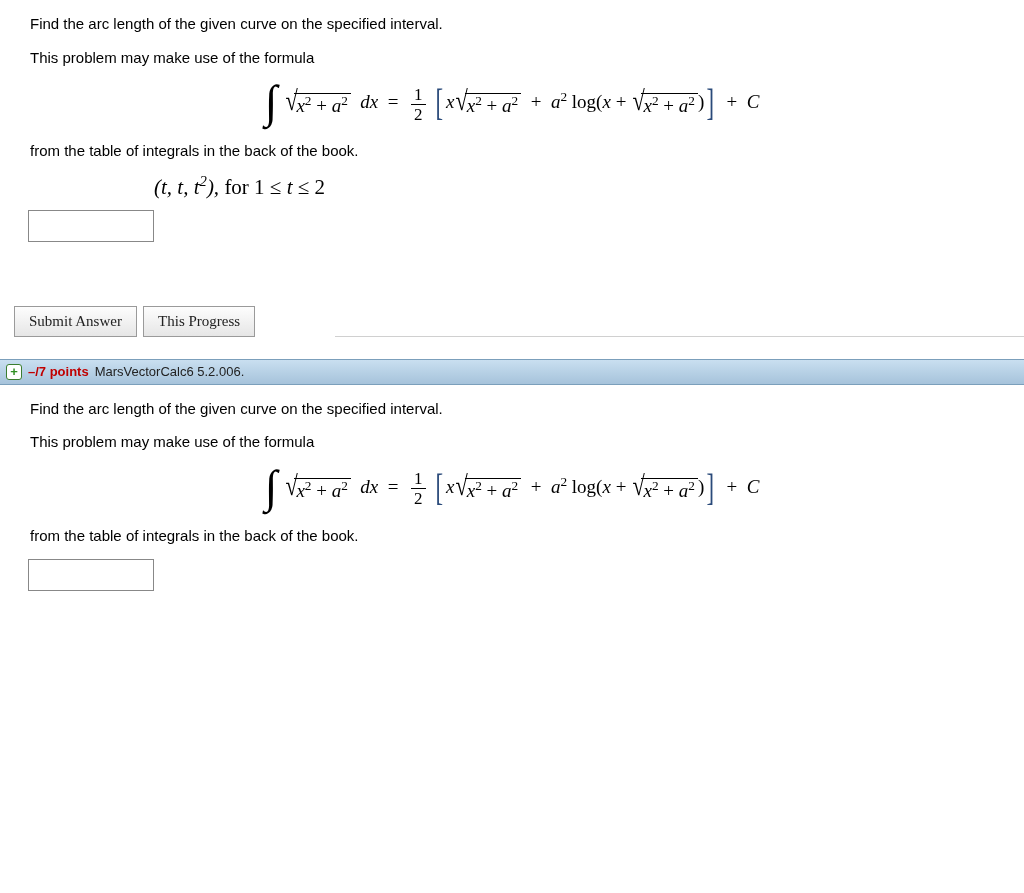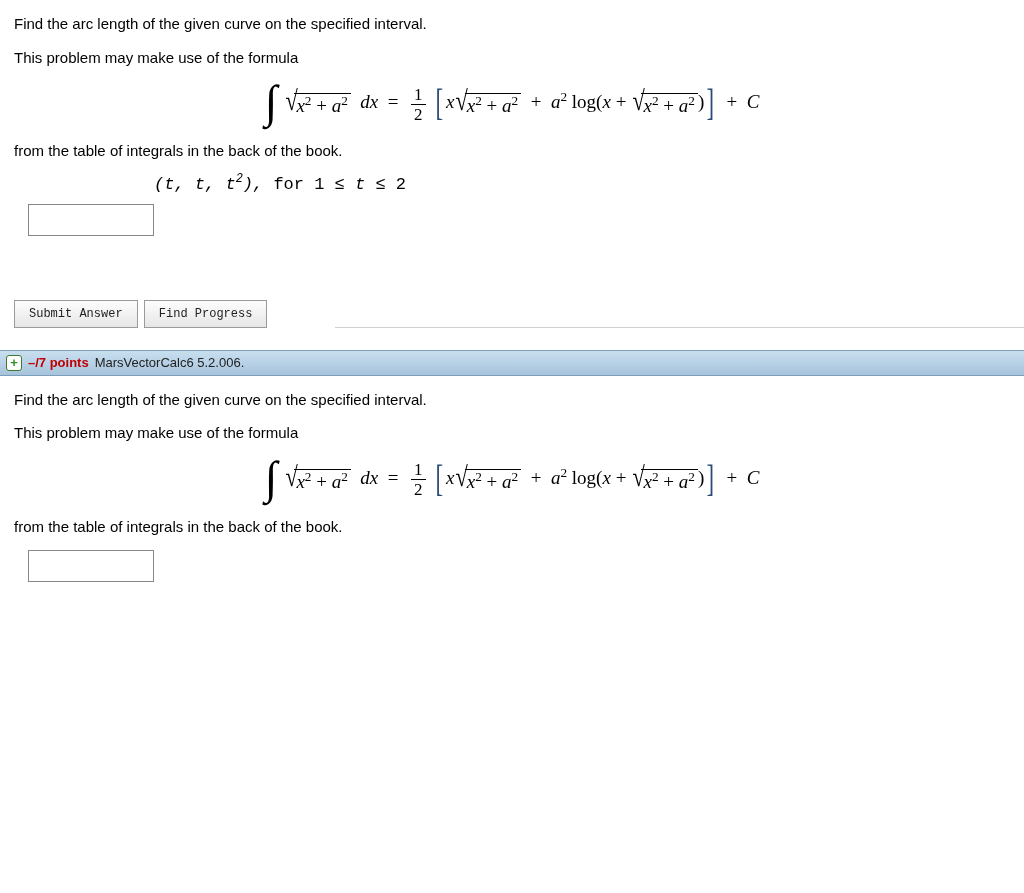--- a/index.html
+++ b/index.html
@@ -7,33 +7,33 @@
     font-size: 15px;
     margin: 0;
     padding: 0;
     color: #000;
     width: 1024px;
   }
   .problem-body {
     padding: 8px 14px 14px 14px;
   }
   .problem-text {
-    margin: 6px 0 14px 0;
+    margin: 6px 0 14px 16px;
     line-height: 1.3;
   }
   .formula {
     text-align: center;
     margin: 14px 0 14px 0;
   }
   .curve-def {
     margin: 8px 0 10px 0;
     padding-left: 140px;
     font-style: italic;
-    font-family: Liberation Mono, monospace;
-    font-size: 17px;
+    font-family: Liberation Serif, serif;
+    font-size: 21px;
   }
   .curve-def .up {
     font-style: normal;
   }
   .answer-input {
     margin: 10px 0 0 14px;
   }
   .answer-input input {
     width: 116px;
     height: 26px;
@@ -45,25 +45,25 @@
   .button-row {
     margin-top: 50px;
     background: #fff;
     padding-left: 14px;
   }
   .btn {
     display: inline-block;
     border: 1px solid #9a9a9a;
     background: linear-gradient(#fdfdfd, #e6e6e6);
     color: #222;
-    font-size: 12px;
+    font-size: 15px;
     padding: 6px 14px;
     margin-right: 2px;
     cursor: pointer;
-    font-family: Liberation Mono, monospace;
+    font-family: Liberation Serif, serif;
   }
   .below-buttons-line {
     border-top: 1px solid #d0d0d0;
     margin-top: -1px;
     margin-left: 335px;
   }
   .q-header {
     background: linear-gradient(#c9dff0, #a6c3db);
     border-top: 1px solid #7b9fbb;
     border-bottom: 1px solid #7b9fbb;
@@ -194,21 +194,21 @@
 
   <div class="curve-def">(<i>t</i>, <i>t</i>, <i>t</i><sup>2</sup>), <span class="up">for 1 ≤ </span><i>t</i><span class="up"> ≤ 2</span></div>
 
   <div class="answer-input">
     <input type="text" value="" style="">
   </div>
 </div>
 
 <div class="button-row">
   <span class="btn">Submit Answer</span>
-  <span class="btn">Find Progress</span>
+  <span class="btn">This Progress</span>
 </div>
 <div class="below-buttons-line"></div>
 
 <div class="q-header">
   <span class="expand-icon">+</span>
   <span class="points-neg">–/7 points</span>
   <span class="source">MarsVectorCalc6 5.2.006.</span>
 </div>
 
 <div class="problem-body">

